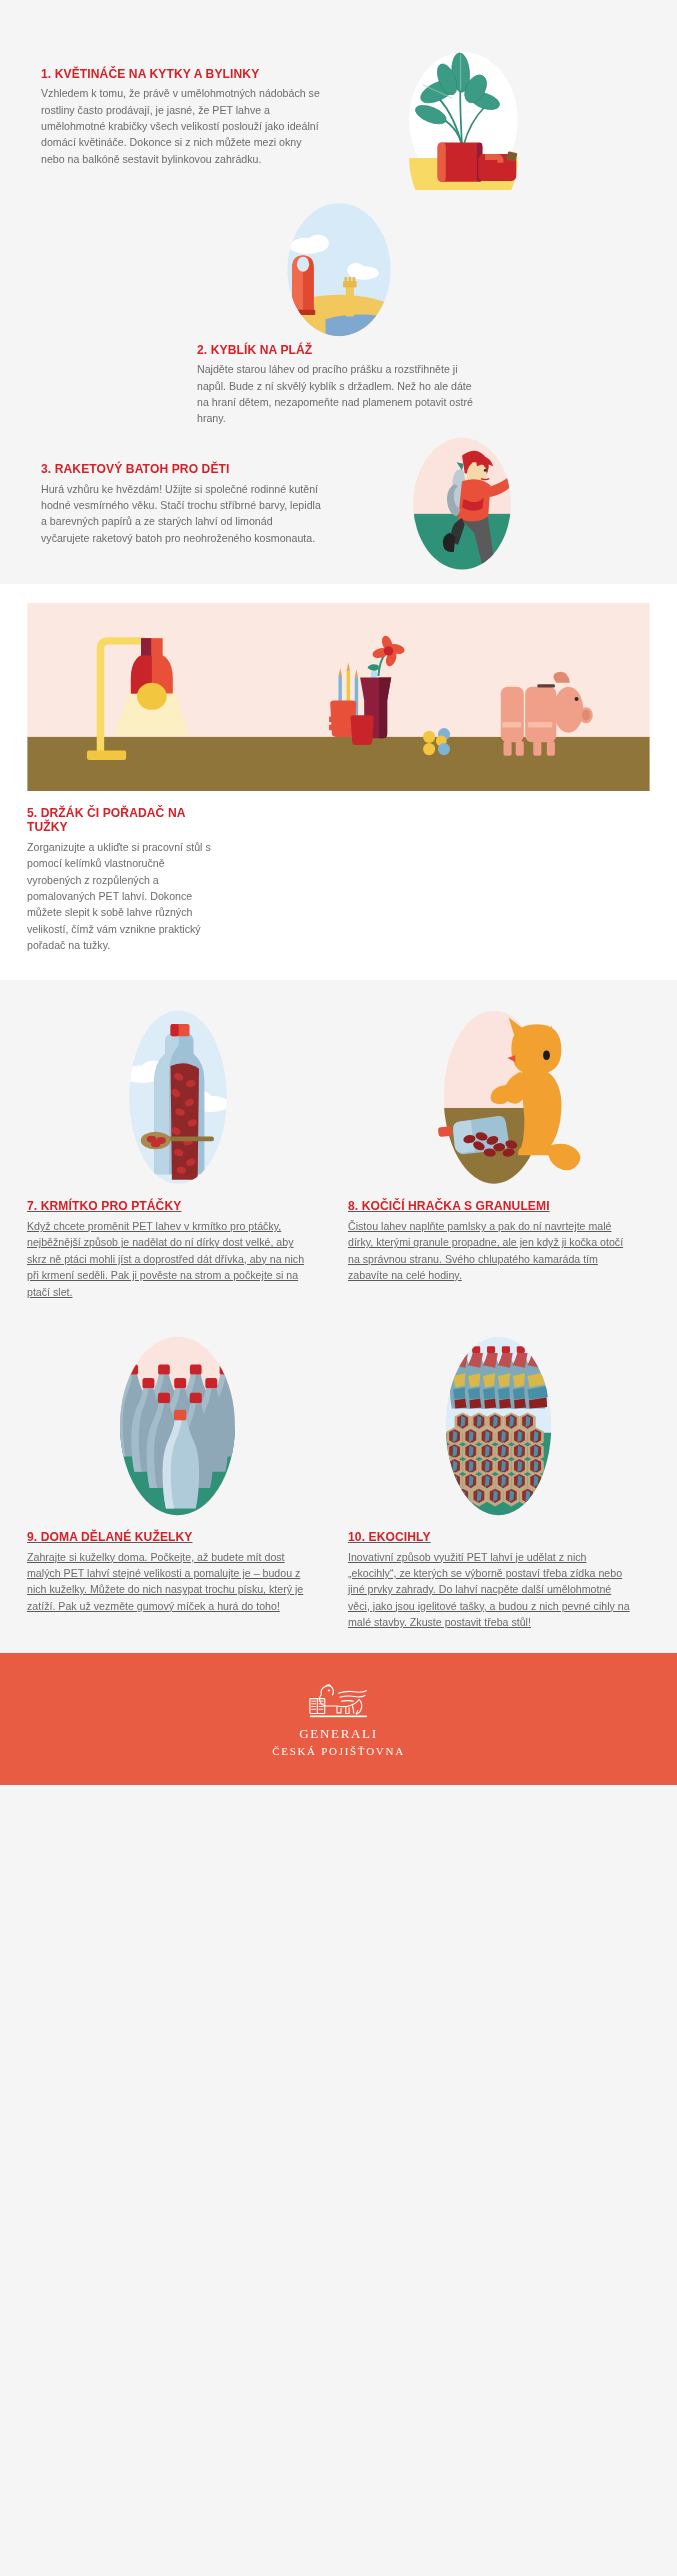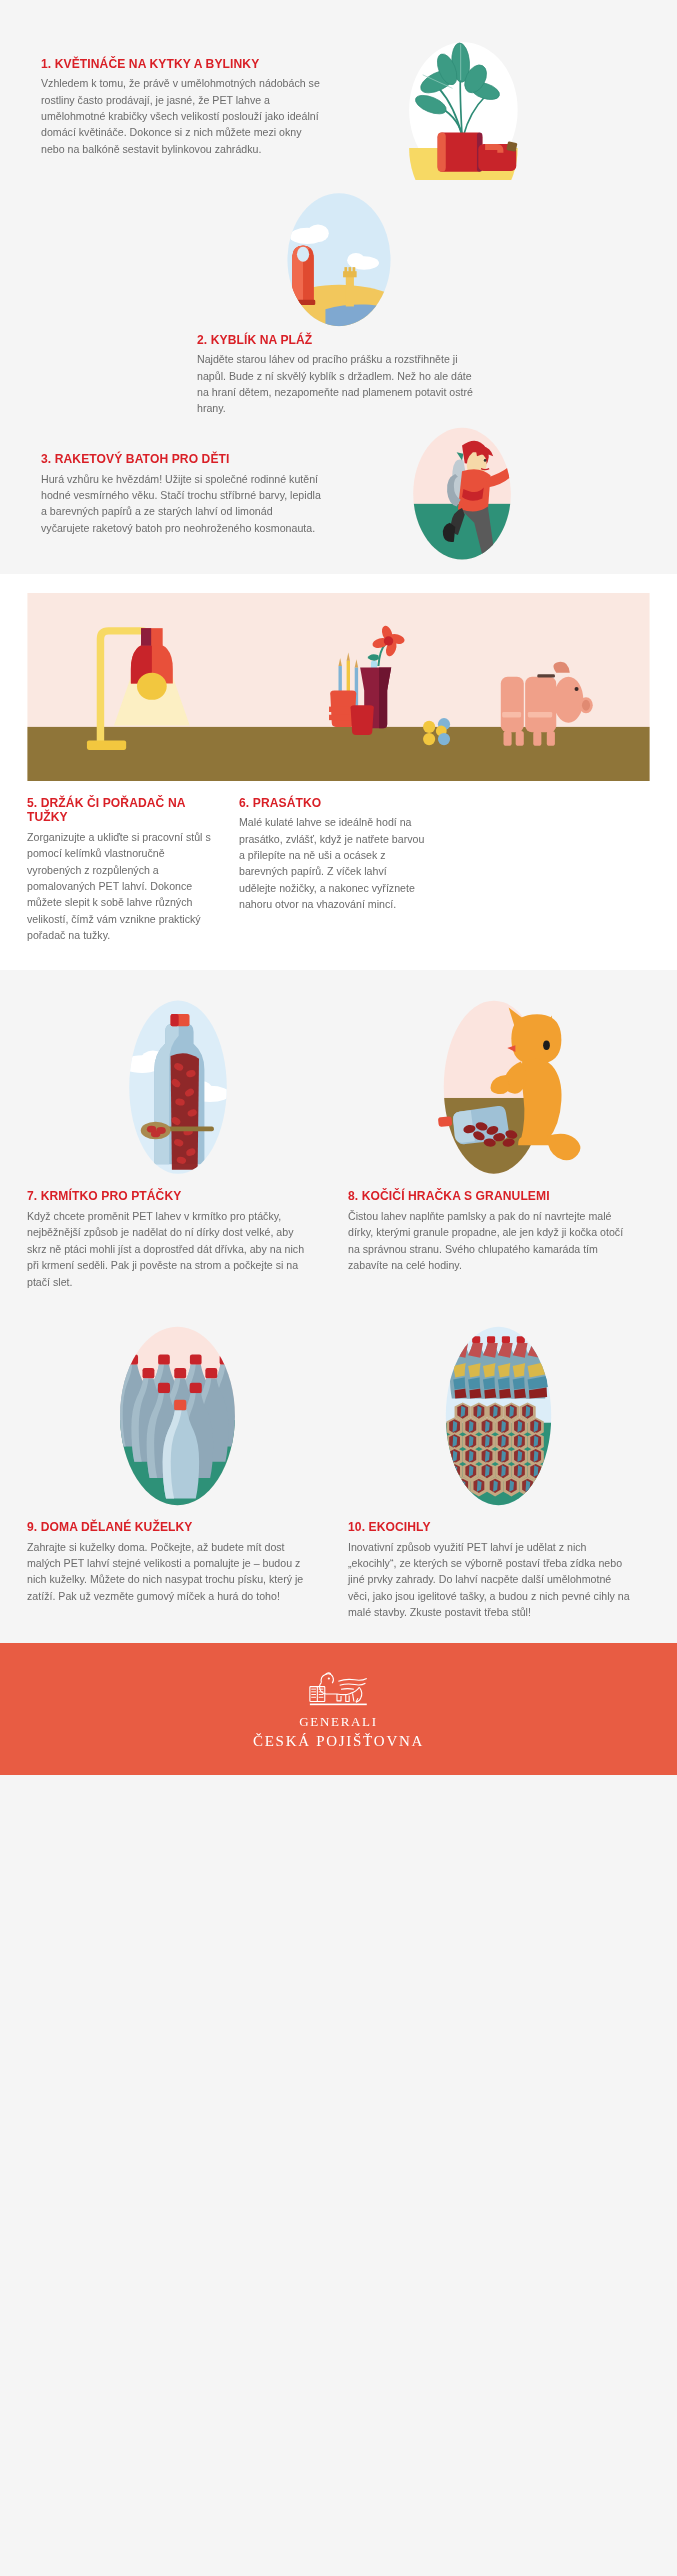--- a/index.html
+++ b/index.html
@@ -86,51 +86,51 @@
     padding: 15px 0 27px 0;
   }
   .cols3 > div { width: 196px; }
 
   
   .greyband { background: #F5F5F5; padding: 16.2px 0 20.3px 0; }
   .cols2 {
     width: 623px; margin: 0 auto;
     display: flex; gap: 20.3px;
   }
-  .cols2 > div { width: 301px; }
+  .cols2 > div { width: 301px; text-decoration: underline; }
   .art2 { height: 203px; display: flex; align-items: center; justify-content: center; }
 
   
   .footer {
     background: #E85C43;
     height: 132px;
     display: flex; flex-direction: column;
     align-items: center; justify-content: center;
     gap: 3px;
   }
   .footer .logo-text {
     color: #fff;
     font-family: "Liberation Serif", serif;
     letter-spacing: 1.7px;
     text-align: center;
   }
   .footer .l-gen { font-size: 13px; }
-  .footer .l-cp  { font-size: 15px; }
+  .footer .l-cp  { font-size: 11px; }
 
   svg { display: block; }
 </style>
 </head>
 <body>
 
 <div class="page">
 
 
   <section class="rowsec">
 
-    <div class="row" style="padding-top:34px;">
+    <div class="row" style="padding-top:44px;">
       <div class="txt" style="padding-left:13.5px;">
         <div class="tip-title">1. KVĚTINÁČE NA KYTKY A BYLINKY</div>
         <div class="tip-body">Vzhledem k tomu, že právě v umělohmotných nádobách se rostliny často prodávají, je jasné, že PET lahve a umělohmotné krabičky všech velikostí poslouží jako ideální domácí květináče. Dokonce si z nich můžete mezi okny nebo na balkóně sestavit bylinkovou zahrádku.</div>
       </div>
       <div class="art">
         <svg width="156" height="146" viewBox="0 0 230 215">
           <ellipse cx="120" cy="112" rx="80" ry="100" fill="#FFFFFF"></ellipse>
           <path d="M40 168 A80 100 0 0 0 200 168 Z" fill="#F7D964"></path>
           <g stroke="#2E8B76" stroke-width="2.5" fill="none">
             <path d="M118 150 C116 110 114 80 116 52"></path>
@@ -297,24 +297,20 @@
           <rect x="748" y="204" width="12" height="22" rx="4" fill="#F0A089"></rect>
           <rect x="768" y="204" width="12" height="22" rx="4" fill="#F0A089"></rect>
         </g>
       </svg>
     </div>
 
     <div class="cols3">
       <div>
         <div class="tip-title">5. DRŽÁK ČI POŘADAČ NA TUŽKY</div>
         <div class="tip-body">Zorganizujte a ukliďte si pracovní stůl s pomocí kelímků vlastnoručně vyrobených z rozpůlených a pomalovaných PET lahví. Dokonce můžete slepit k sobě lahve různých velikostí, čímž vám vznikne praktický pořadač na tužky.</div>
-      </div>
-      <div>
-        <div class="tip-title">6. PRASÁTKO</div>
-        <div class="tip-body">Malé kulaté lahve se ideálně hodí na prasátko, zvlášť, když je natřete barvou a přilepíte na ně uši a ocásek z barevných papírů. Z víček lahví udělejte nožičky, a nakonec vyříznete nahoru otvor na vhazování mincí.</div>
       </div>
     </div>
   </section>
 
   <section class="greyband">
     <div class="cols2">
 
       <div>
         <div class="art2">
           <svg width="156" height="193" viewBox="0 0 230 285">

